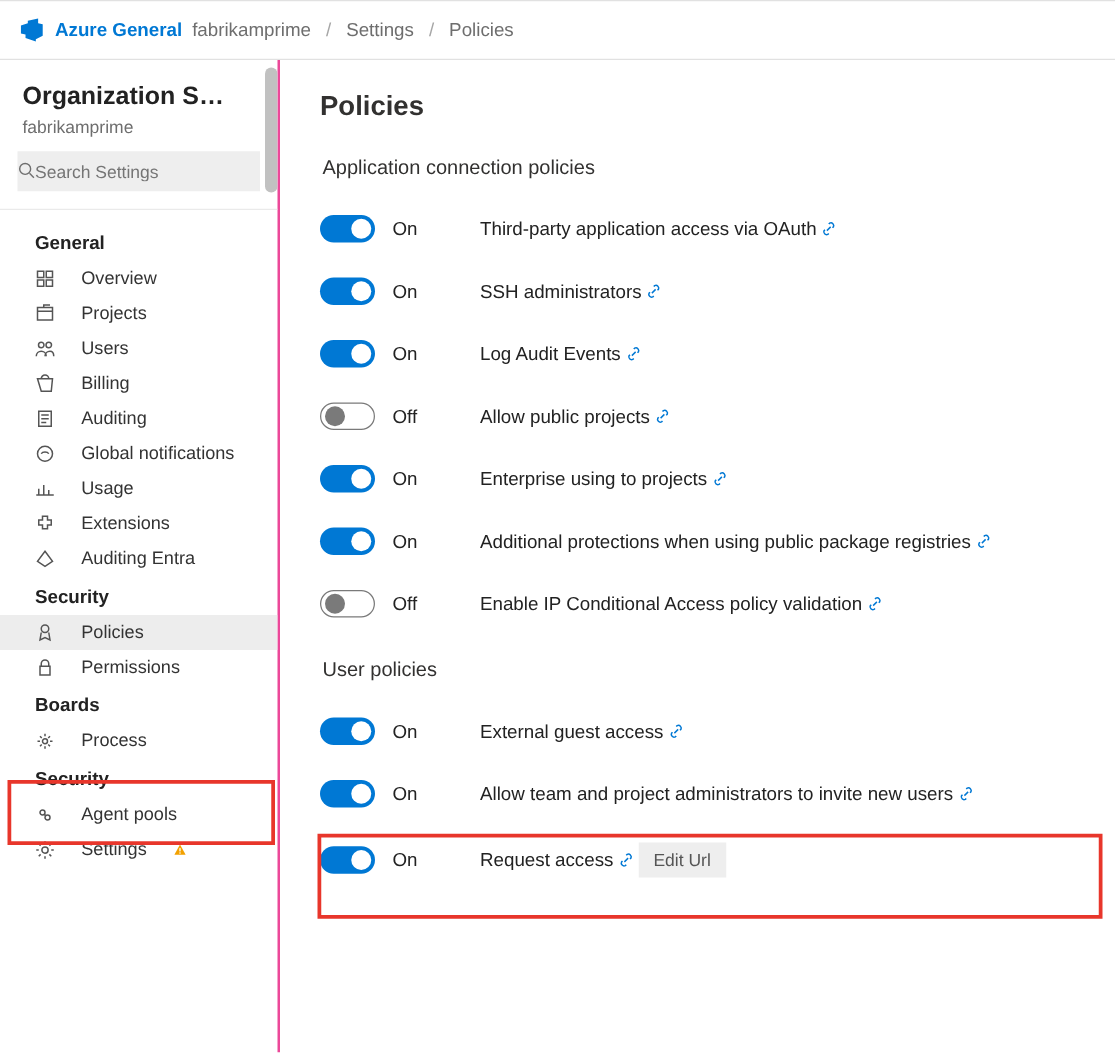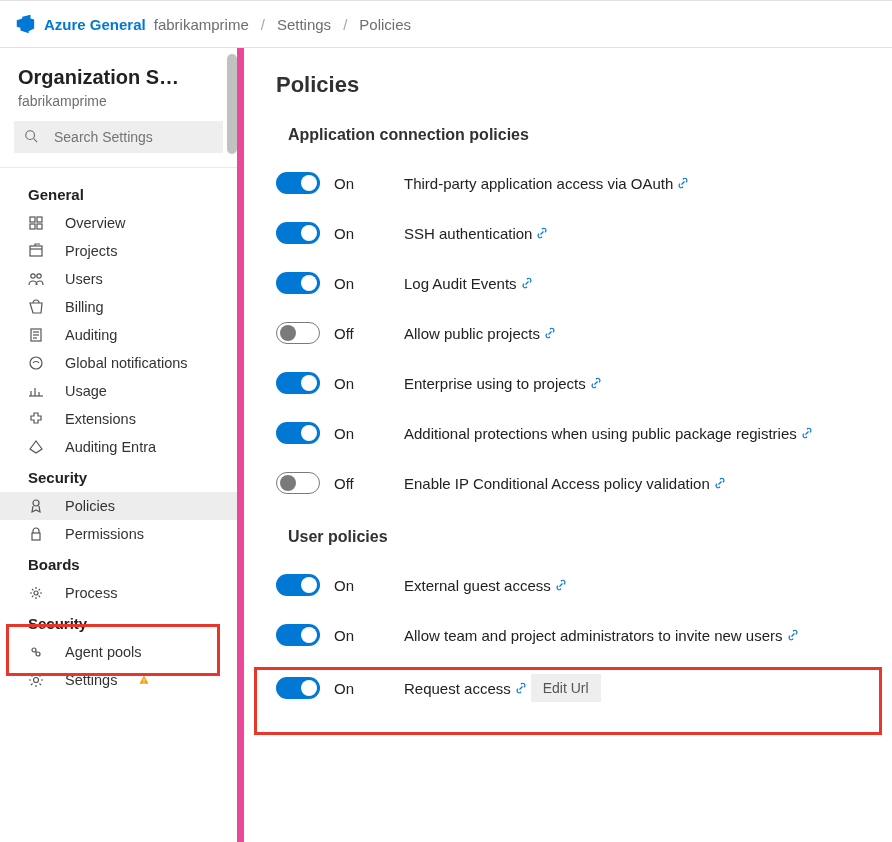--- a/index.html
+++ b/index.html
@@ -36,23 +36,23 @@
     color: #a6a6a6;
     font-size: 15px;
     padding: 0 4px;
   }
   
   .layout {
     display: flex;
     height: calc(842px - 48px);
   }
   .sidebar {
-    width: 244px;
+    width: 224px;
     padding: 18px 0 0 0;
-    border-right: 7px solid #ec4899;
+    border-right: 2px solid #ec4899;
     position: relative;
     overflow: hidden;
   }
   .scroll-track {
     position: absolute;
     top: 6px;
     right: 0;
     width: 10px;
     height: 100px;
     background: #c1c1c1;
@@ -68,22 +68,22 @@
     font-size: 14px;
     color: #6e6e6e;
     padding: 4px 18px 12px;
   }
   .search-box {
     margin: 0 14px 14px;
     background: #eeeeee;
     height: 32px;
     display: flex;
     align-items: center;
-    padding: 0 10px;
-    gap: 16px;
+    padding: 0 0;
+    gap: 0;
     color: #6e6e6e;
   }
   .search-box input {
     border: none;
     background: transparent;
     outline: none;
     font-size: 14px;
     color: #323130;
     width: 100%;
   }
@@ -141,22 +141,22 @@
     overflow: hidden;
     position: relative;
   }
   .page-title {
     font-size: 22px;
     font-weight: 600;
     margin-bottom: 28px;
   }
   .section-title {
     font-size: 16px;
-    font-weight: 700;
-    margin: 20px 12px 14px;
+    font-weight: 400;
+    margin: 20px 2px 14px;
   }
   .policy-row {
     display: flex;
     align-items: center;
     gap: 14px;
     padding: 14px 0;
     position: relative;
   }
   .toggle {
     width: 44px;
@@ -423,21 +423,21 @@
               </svg>
             </span>
           </div>
         </div>
         <div class="policy-row">
           <div class="toggle on">
             <div class="knob"></div>
           </div>
           <div class="toggle-state">On</div>
           <div class="policy-label">
-            <span>SSH authentication</span>
+            <span>SSH administrators</span>
             <span class="link-icon">
               <svg width="12" height="12" viewBox="0 0 16 16" fill="none" stroke="#0078d4" stroke-width="1.6">
                 <path d="M6 10l4-4"></path>
                 <path d="M8 3l1-1a3 3 0 0 1 4 4l-1 1"></path>
                 <path d="M8 13l-1 1a3 3 0 0 1-4-4l1-1"></path>
               </svg>
             </span>
           </div>
         </div>
         <div class="policy-row">

